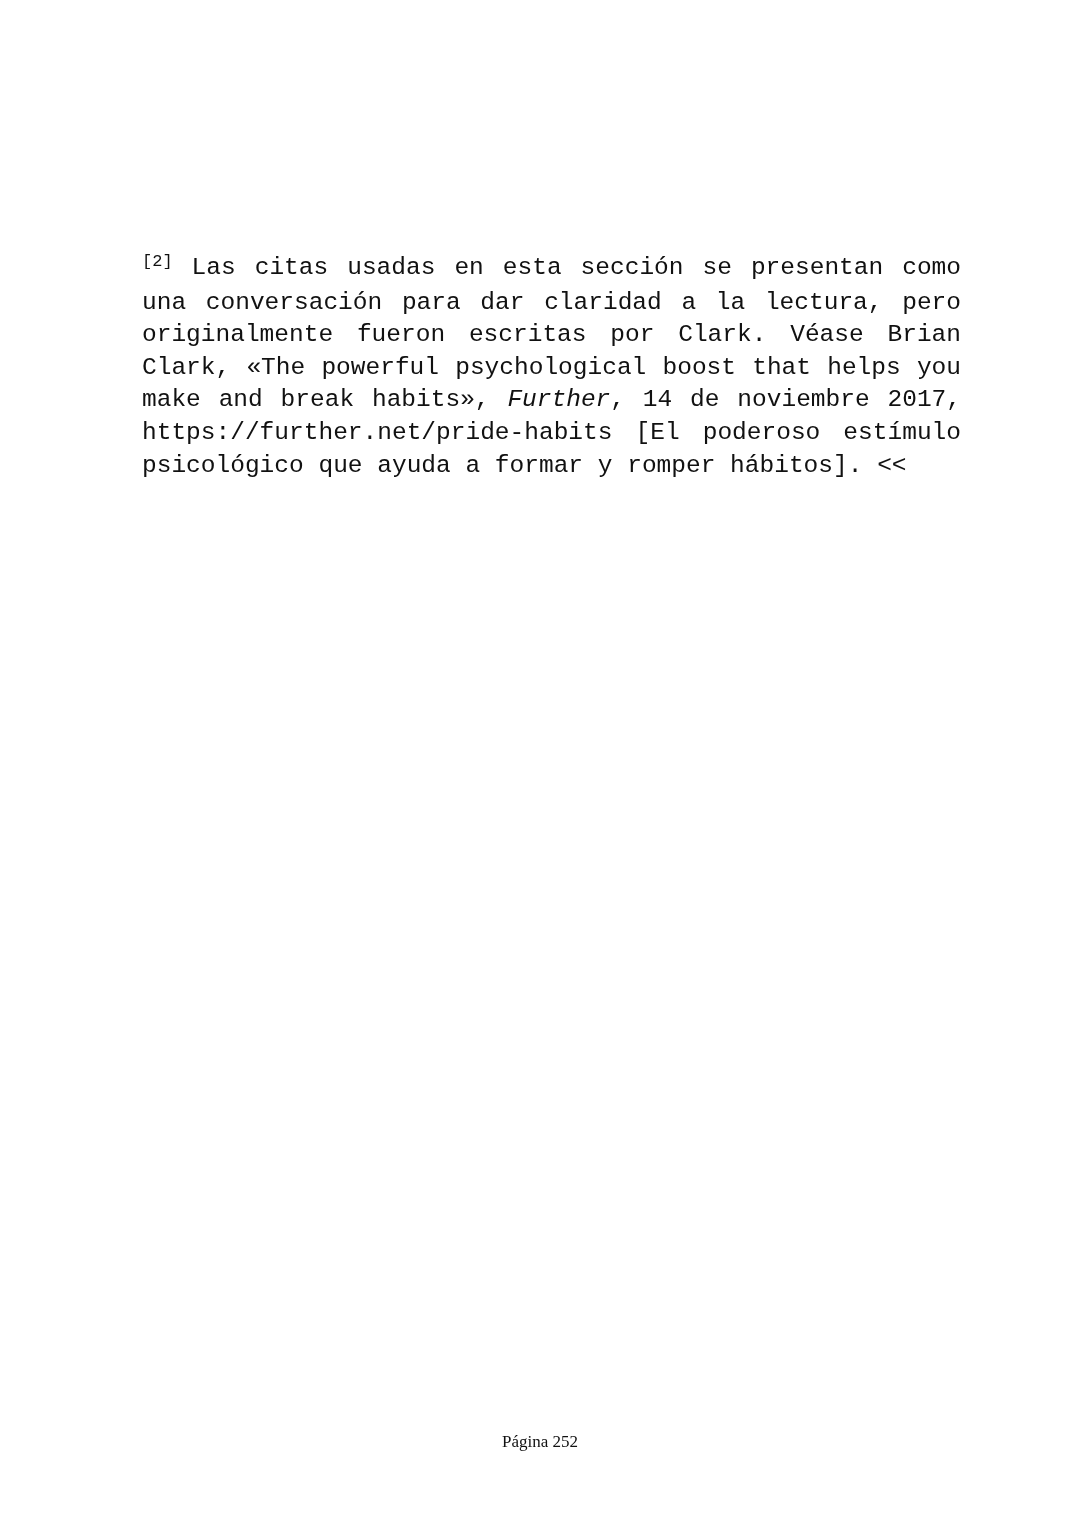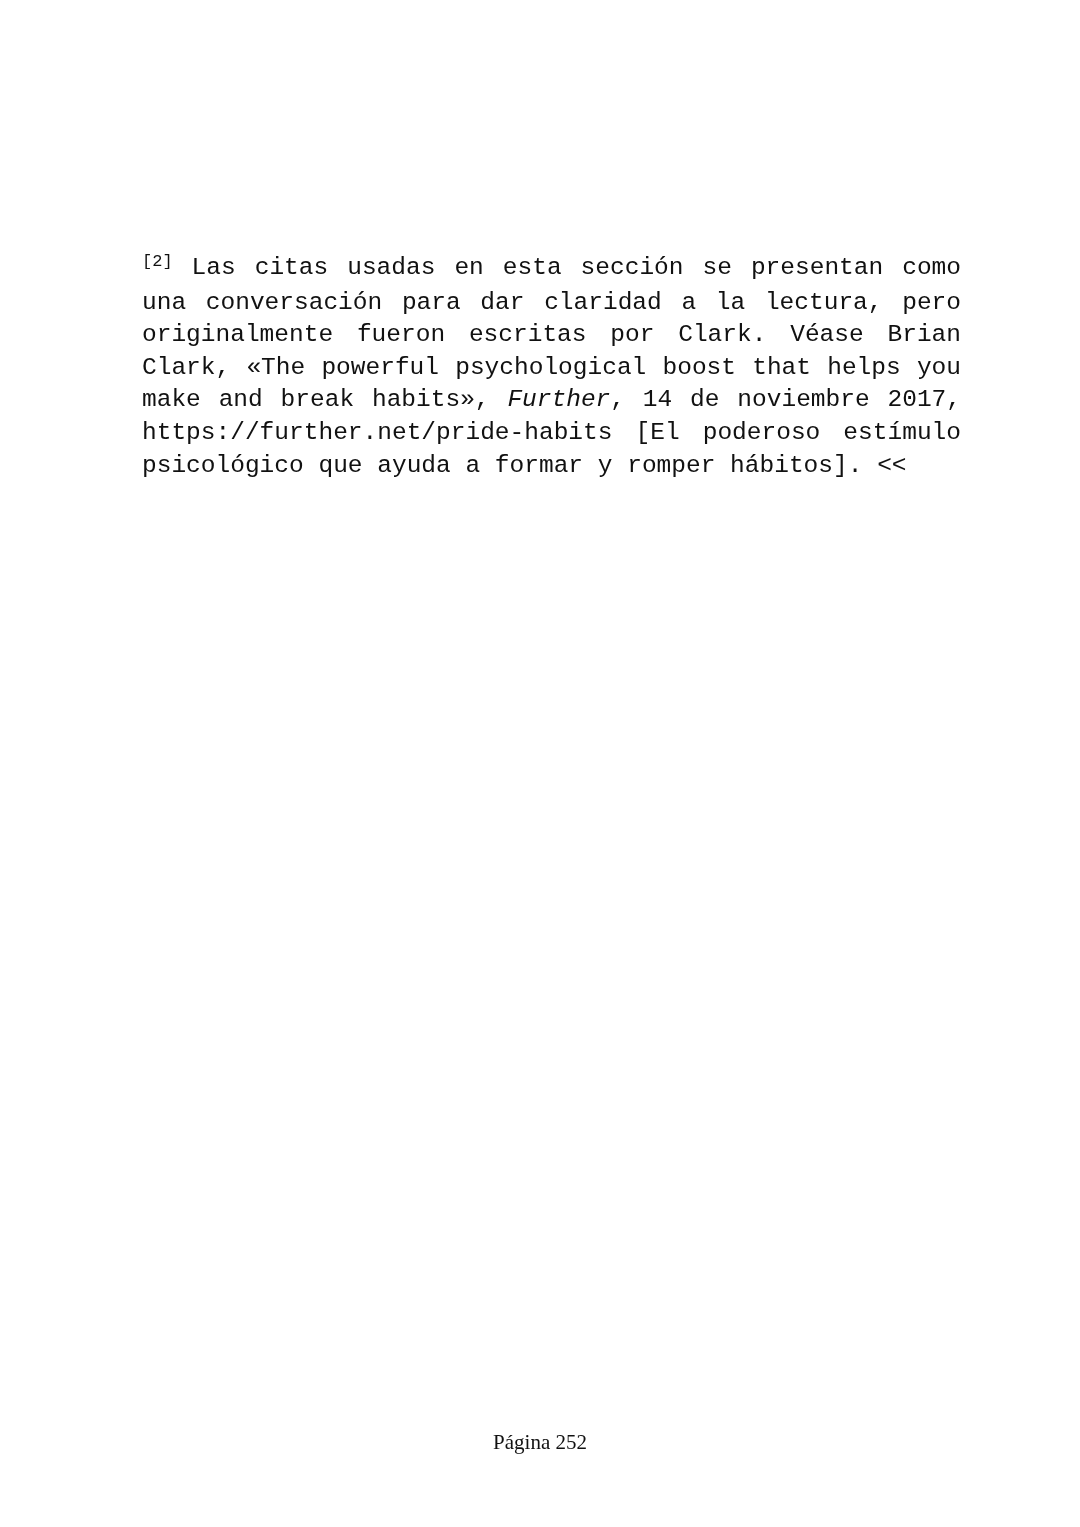--- a/index.html
+++ b/index.html
@@ -34,21 +34,21 @@
     }
     .footnote em {
       font-style: italic;
     }
     .footer {
       position: absolute;
       left: 0;
       width: 1080px;
       top: 1427px;
       text-align: center;
-      font-size: 21px;
+      font-size: 17px;
       line-height: 30px;
     }
   </style>
 </head>
 <body>
 
 <p class="footnote"><sup>[2]</sup><span> Las citas usadas en esta sección se presentan como una conversación para dar claridad a la lectura, pero originalmente fueron escritas por Clark. Véase Brian Clark, «The powerful psychological boost that helps you make and break habits», </span><em>Further</em><span>, 14 de noviembre 2017, https://further.net/pride-habits [El poderoso estímulo psicológico que ayuda a formar y romper hábitos]. </span><span>&lt;&lt;</span></p>
 
 <div class="footer">Página 252</div>
 

